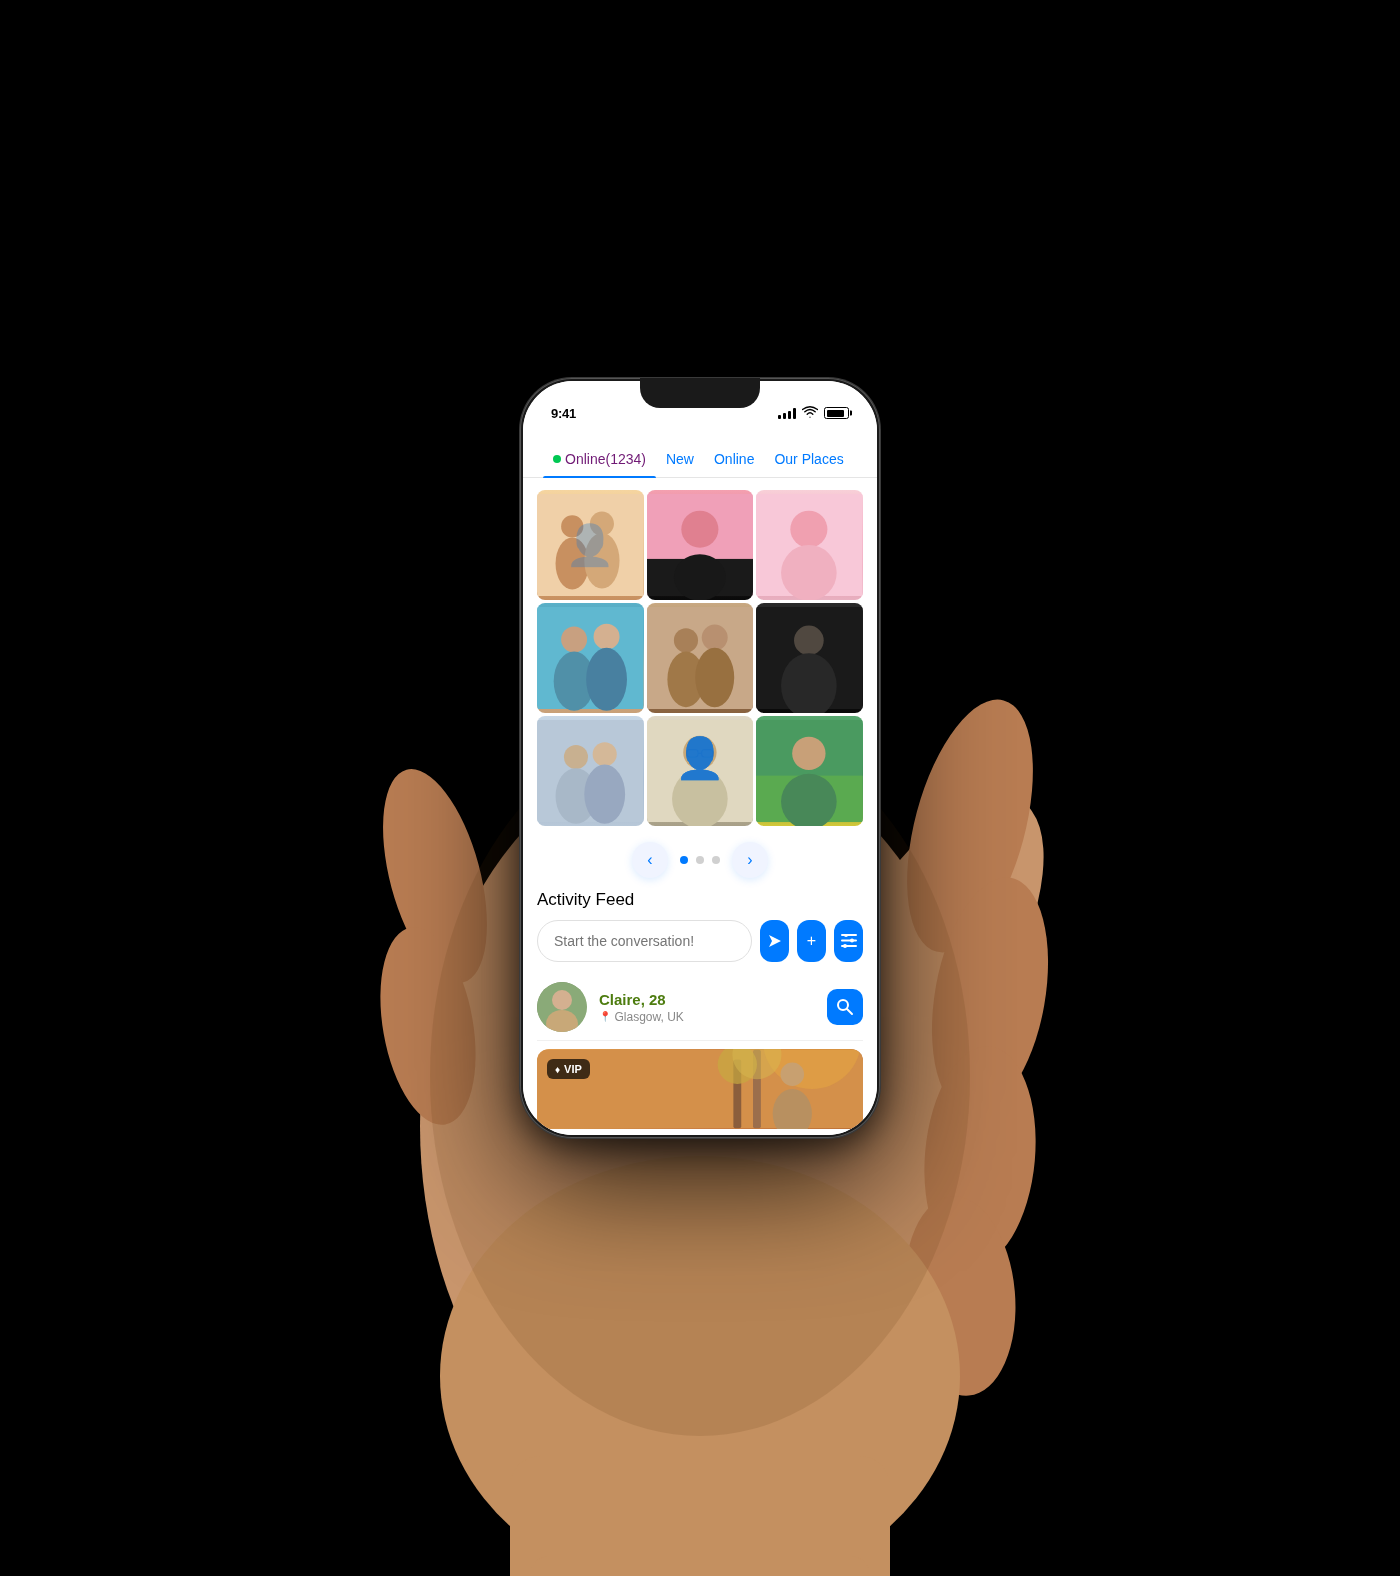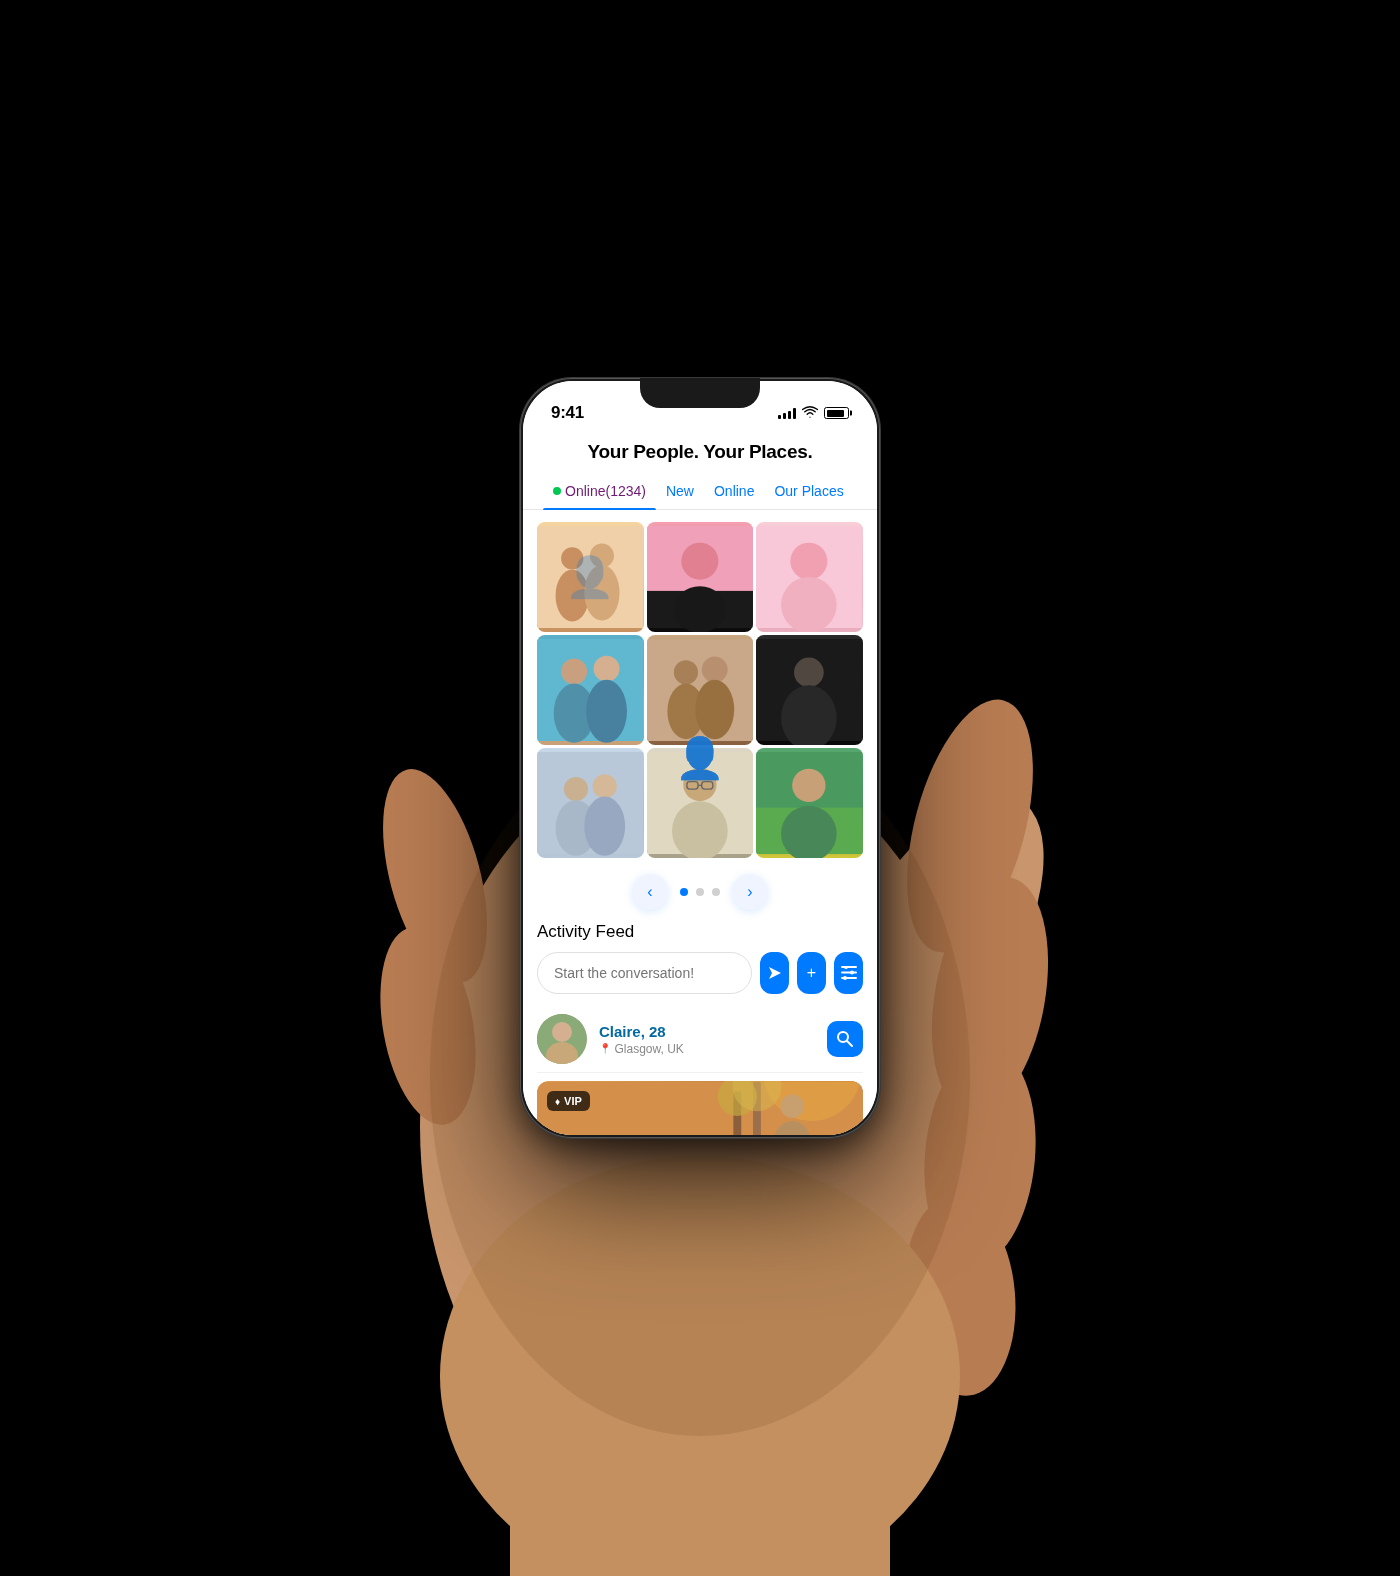--- a/index.html
+++ b/index.html
@@ -69,21 +69,21 @@
     .status-bar {
       display: flex;
       align-items: center;
       justify-content: space-between;
       padding: 14px 28px 0;
       height: 50px;
       background: #fff;
     }
 
     .status-time {
-      font-size: 17px;
+      font-size: 13px;
       font-weight: 600;
       color: #000;
       letter-spacing: -0.3px;
     }
 
     .status-icons {
       display: flex;
       align-items: center;
       gap: 6px;
     }
@@ -356,21 +356,21 @@
       overflow: hidden;
     }
 
     .user-info {
       flex: 1;
     }
 
     .user-name {
       font-size: 15px;
       font-weight: 600;
-      color: #0369a1;
+      color: #4d7c0f;
     }
 
     .user-location {
       font-size: 12px;
       color: #888;
       display: flex;
       align-items: center;
       gap: 3px;
       margin-top: 2px;
     }
@@ -506,23 +506,20 @@
             </span>
             <div class="battery-icon">
               <div class="battery-fill"></div>
               <div class="battery-tip"></div>
             </div>
           </div>
         </div>
 
         <div class="app-content">
 
-          <div class="app-header">
-            <div class="app-title">Your People. Your Places.</div>
-          </div>
 
           <div class="tabs">
             <div class="tab active">
               <div class="tab-online">
                 <div class="online-dot"></div>
                 <span>Online(1234)</span>
               </div>
             </div>
             <div class="tab">
               <span>New</span>

